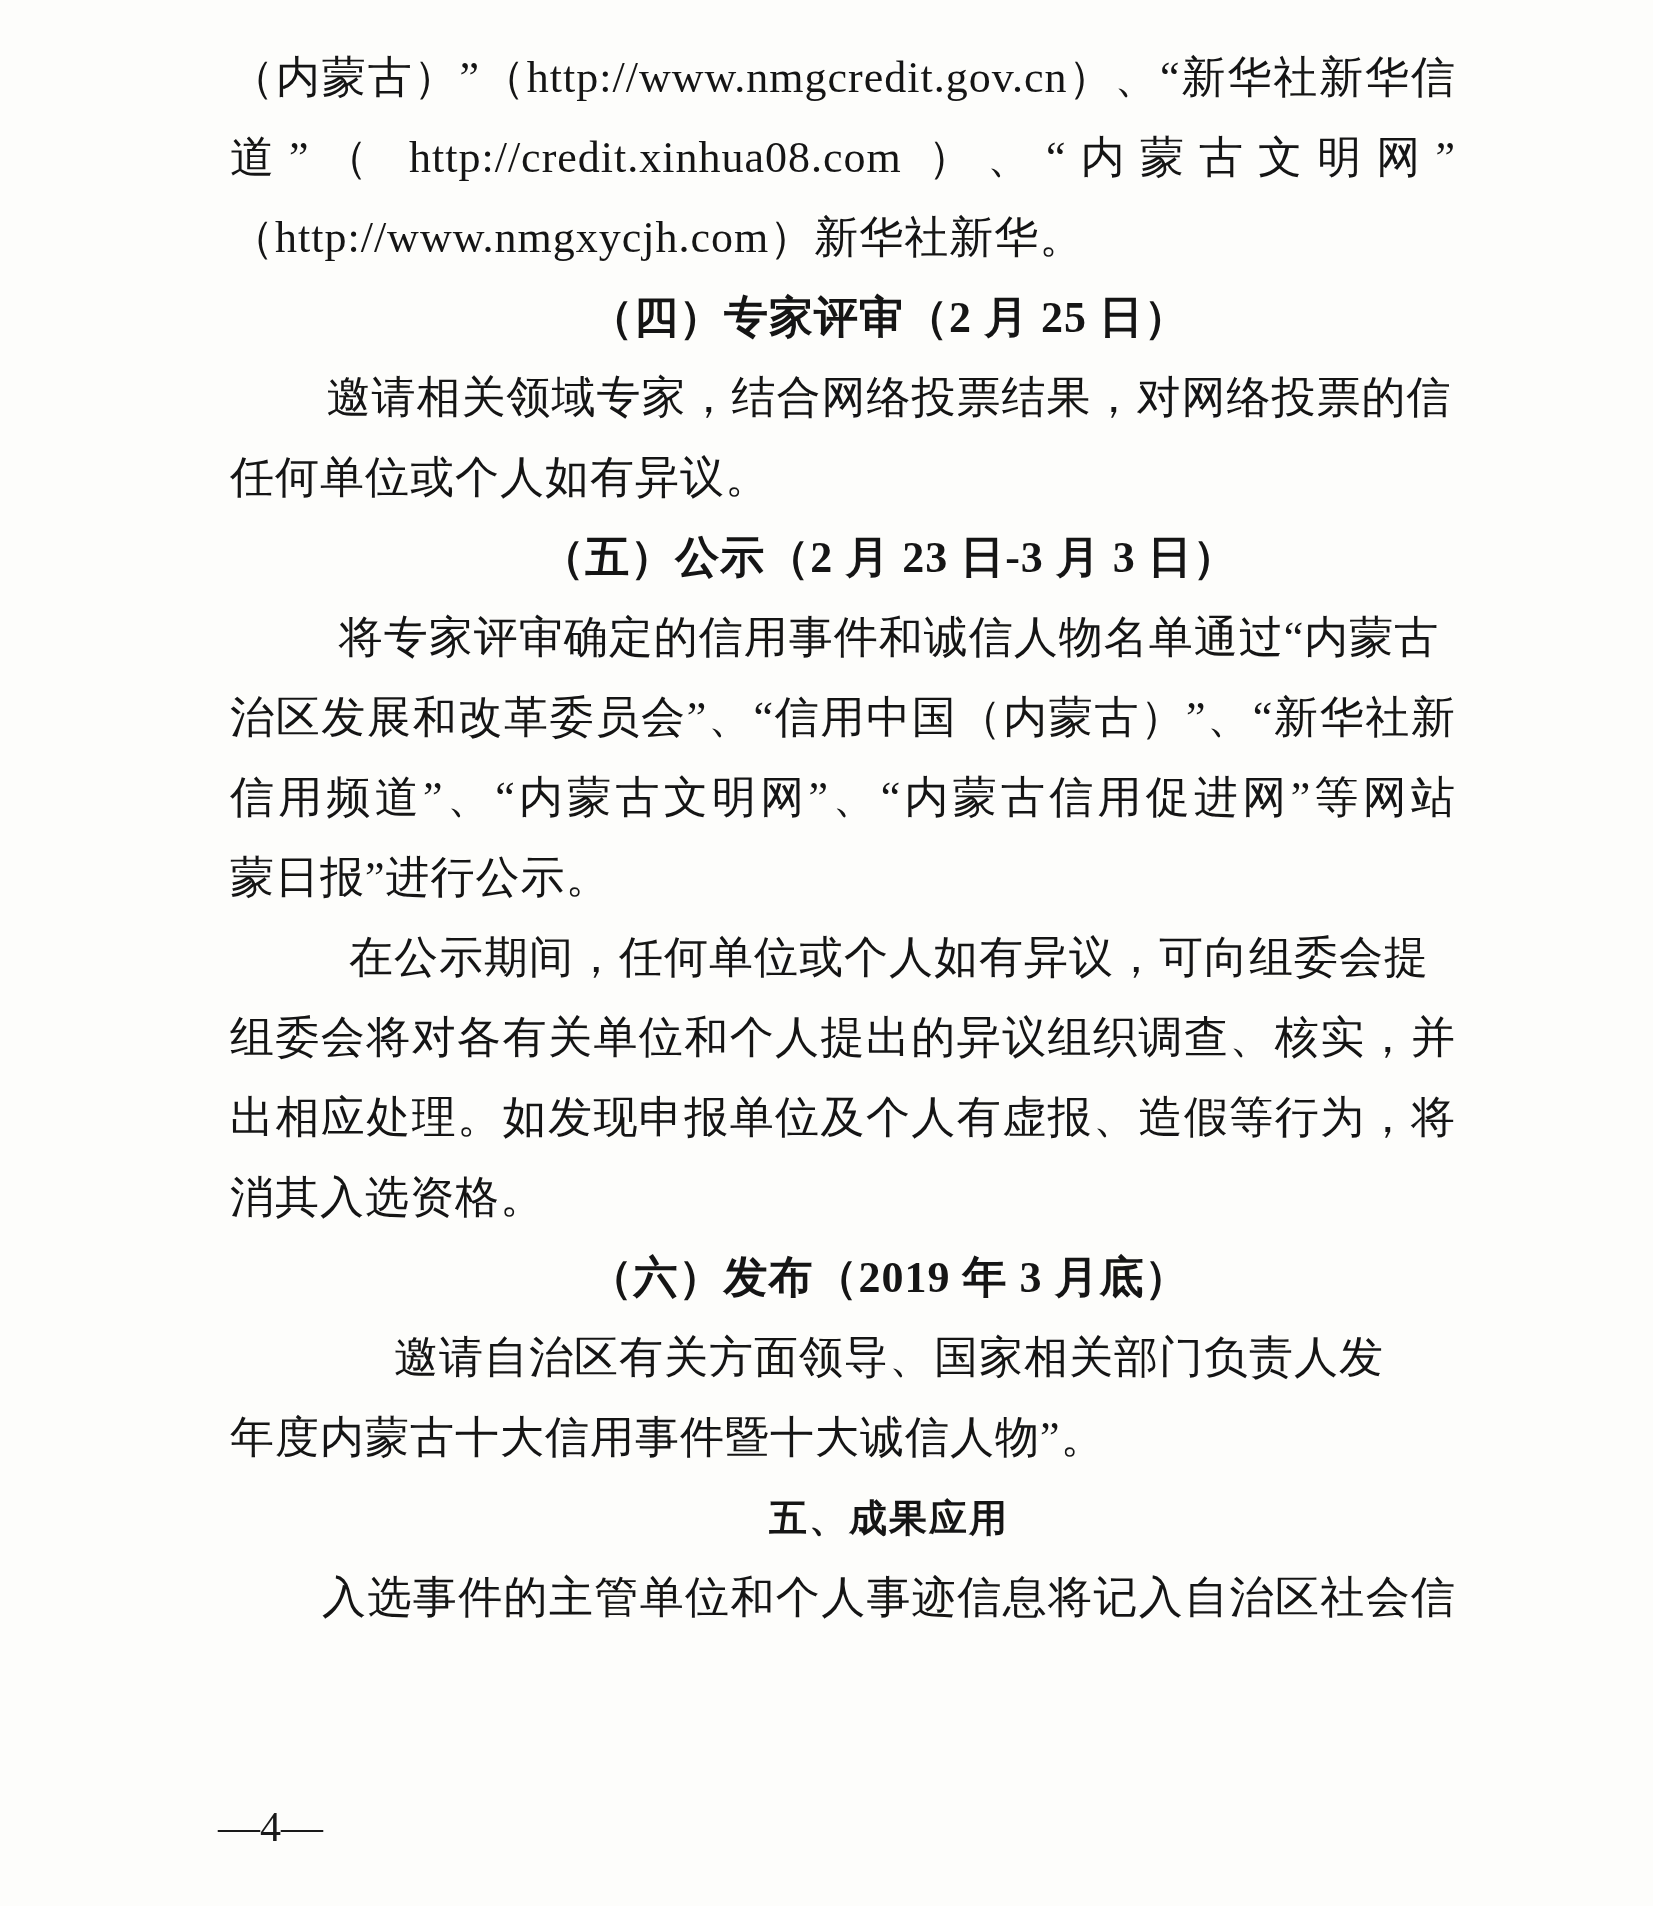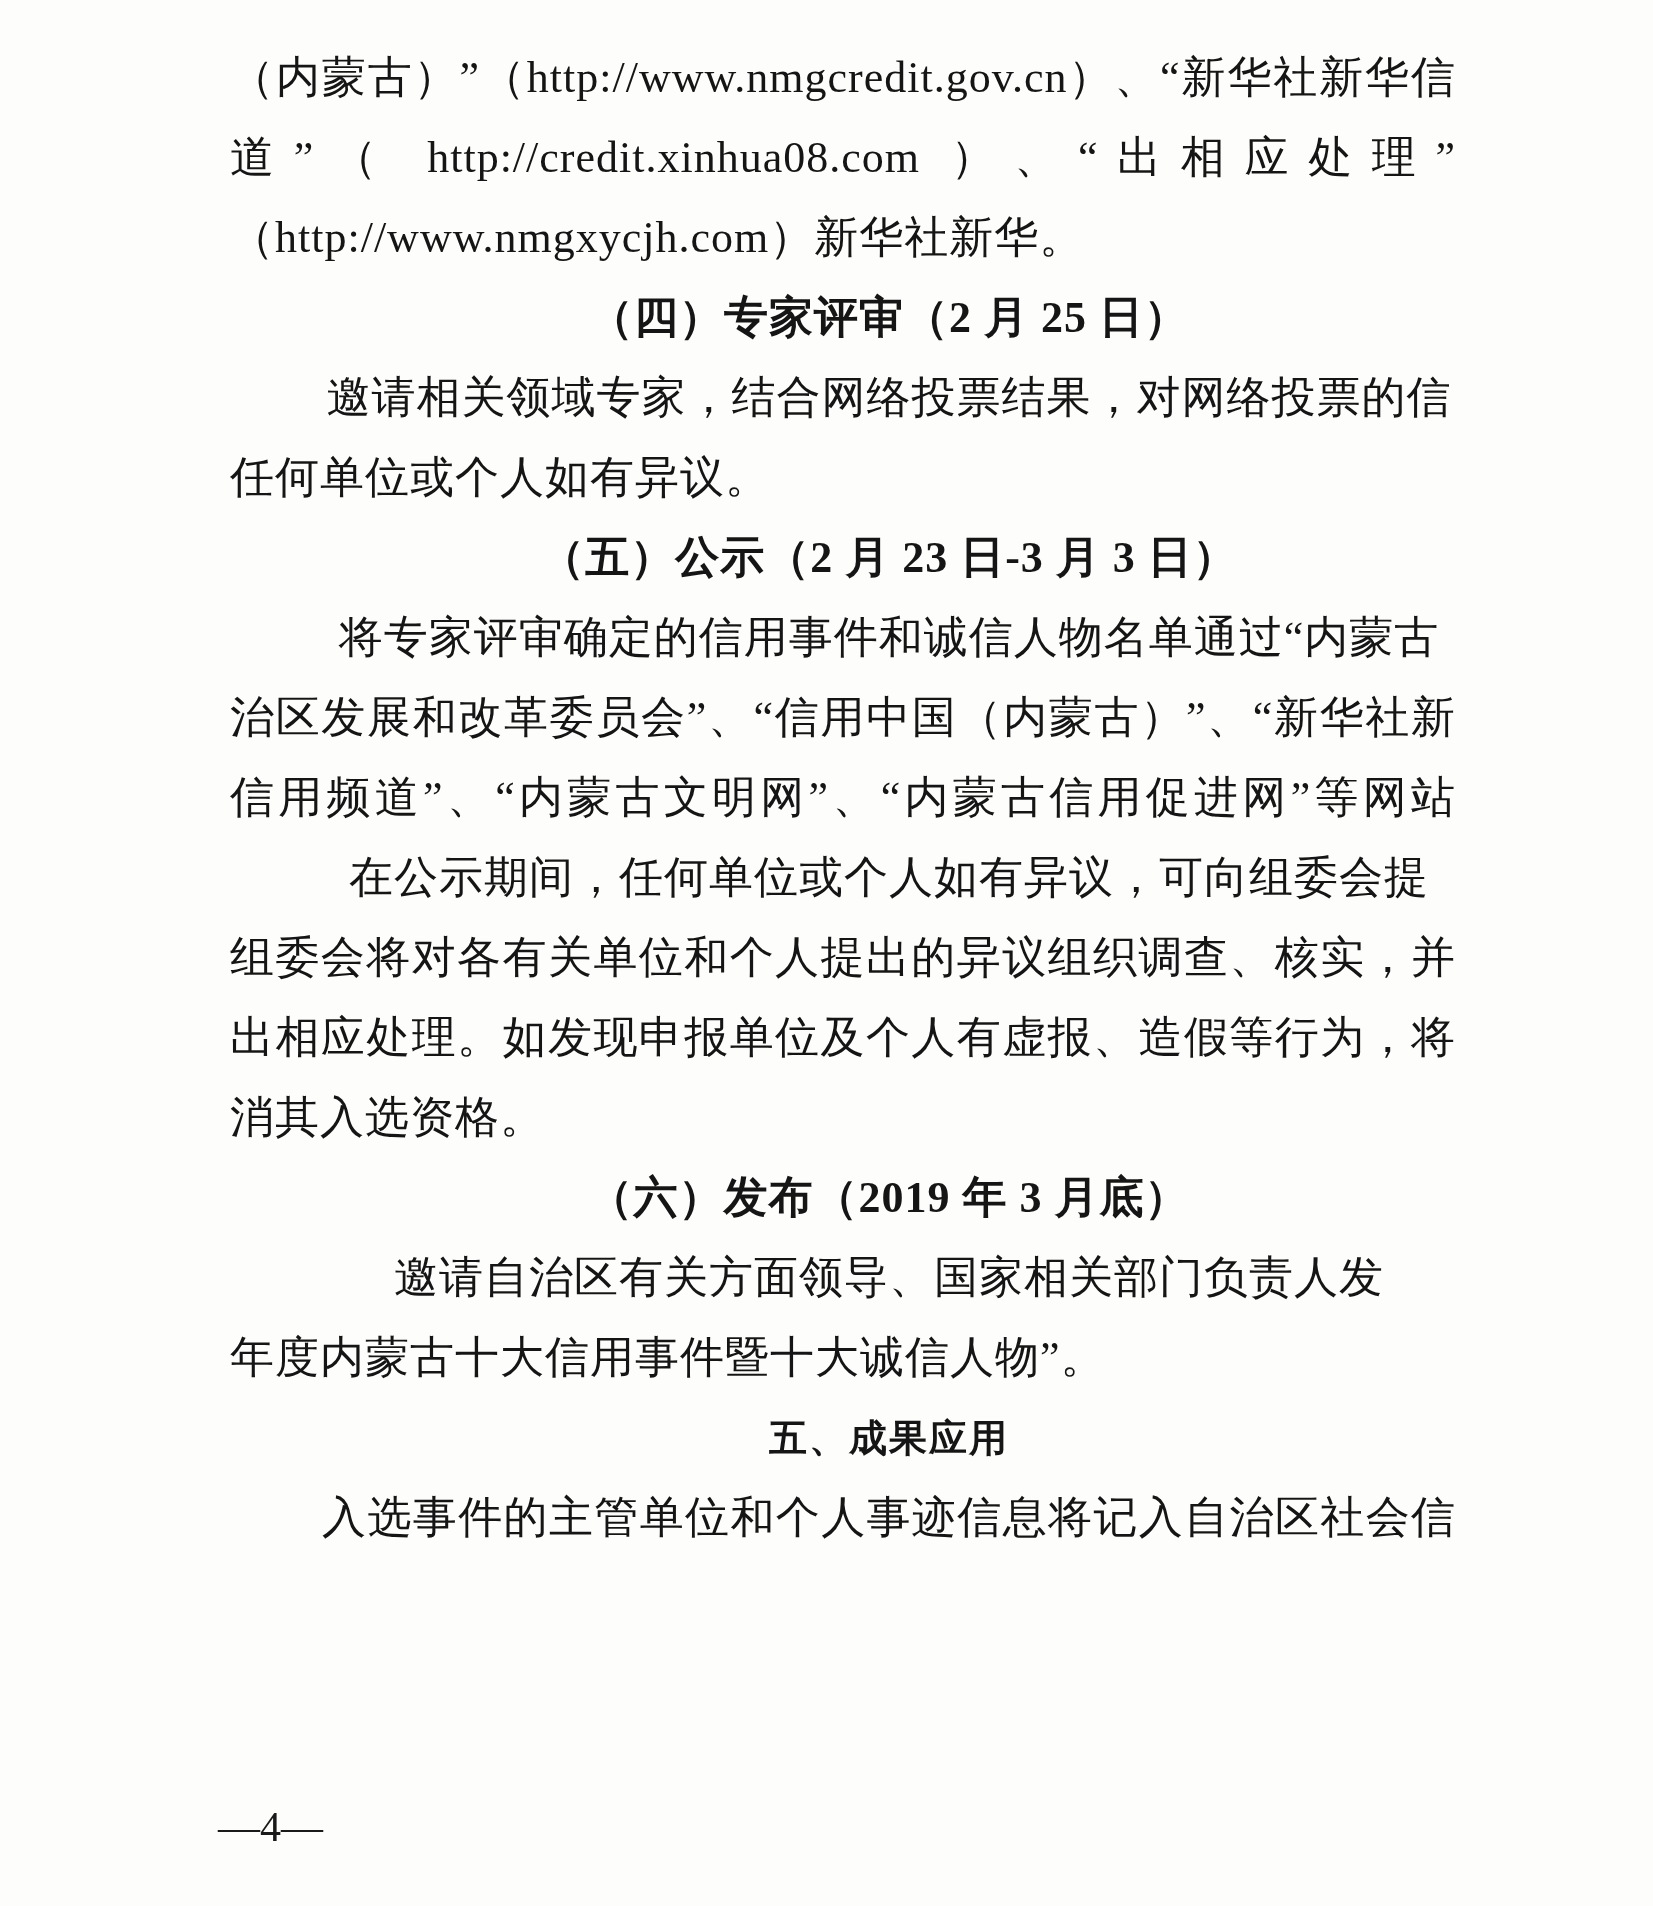--- a/index.html
+++ b/index.html
@@ -56,29 +56,30 @@
     letter-spacing: 0px;
     color: #1a1a1a;
   }
 </style>
 </head>
 <body>
 
 <div class="page">
   <div class="content">
       <div class="line body justify">（内蒙古）”（http://www.nmgcredit.gov.cn）、“新华社新华信用频</div>
-      <div class="line body justify">道”（ http://credit.xinhua08.com ）、“出相应处理”</div>
+      <div class="line body justify">道”（ http://credit.xinhua08.com ）、“内蒙古文明网”</div>
       <div class="line body">（http://www.nmgxycjh.com）新华社新华。</div>
       <div class="line heading indent">（四）专家评审（2 月 25 日）</div>
       <div class="line body justify indent">邀请相关领域专家，结合网络投票结果，对网络投票的信用</div>
       <div class="line body">任何单位或个人如有异议。</div>
       <div class="line heading indent">（五）公示（2 月 23 日-3 月 3 日）</div>
       <div class="line body justify indent">将专家评审确定的信用事件和诚信人物名单通过“内蒙古自</div>
       <div class="line body justify">治区发展和改革委员会”、“信用中国（内蒙古）”、“新华社新华</div>
       <div class="line body justify">信用频道”、“内蒙古文明网”、“内蒙古信用促进网”等网站和“内</div>
+      <div class="line body">蒙日报”进行公示。</div>
       <div class="line body justify indent">在公示期间，任何单位或个人如有异议，可向组委会提出。</div>
       <div class="line body justify">组委会将对各有关单位和个人提出的异议组织调查、核实，并作</div>
       <div class="line body justify">出相应处理。如发现申报单位及个人有虚报、造假等行为，将取</div>
       <div class="line body">消其入选资格。</div>
       <div class="line heading indent">（六）发布（2019 年 3 月底）</div>
       <div class="line body justify indent">邀请自治区有关方面领导、国家相关部门负责人发布“2018</div>
       <div class="line body">年度内蒙古十大信用事件暨十大诚信人物”。</div>
       <div class="line section-heading indent">五、成果应用</div>
       <div class="line body justify indent">入选事件的主管单位和个人事迹信息将记入自治区社会信</div>
     </div>

